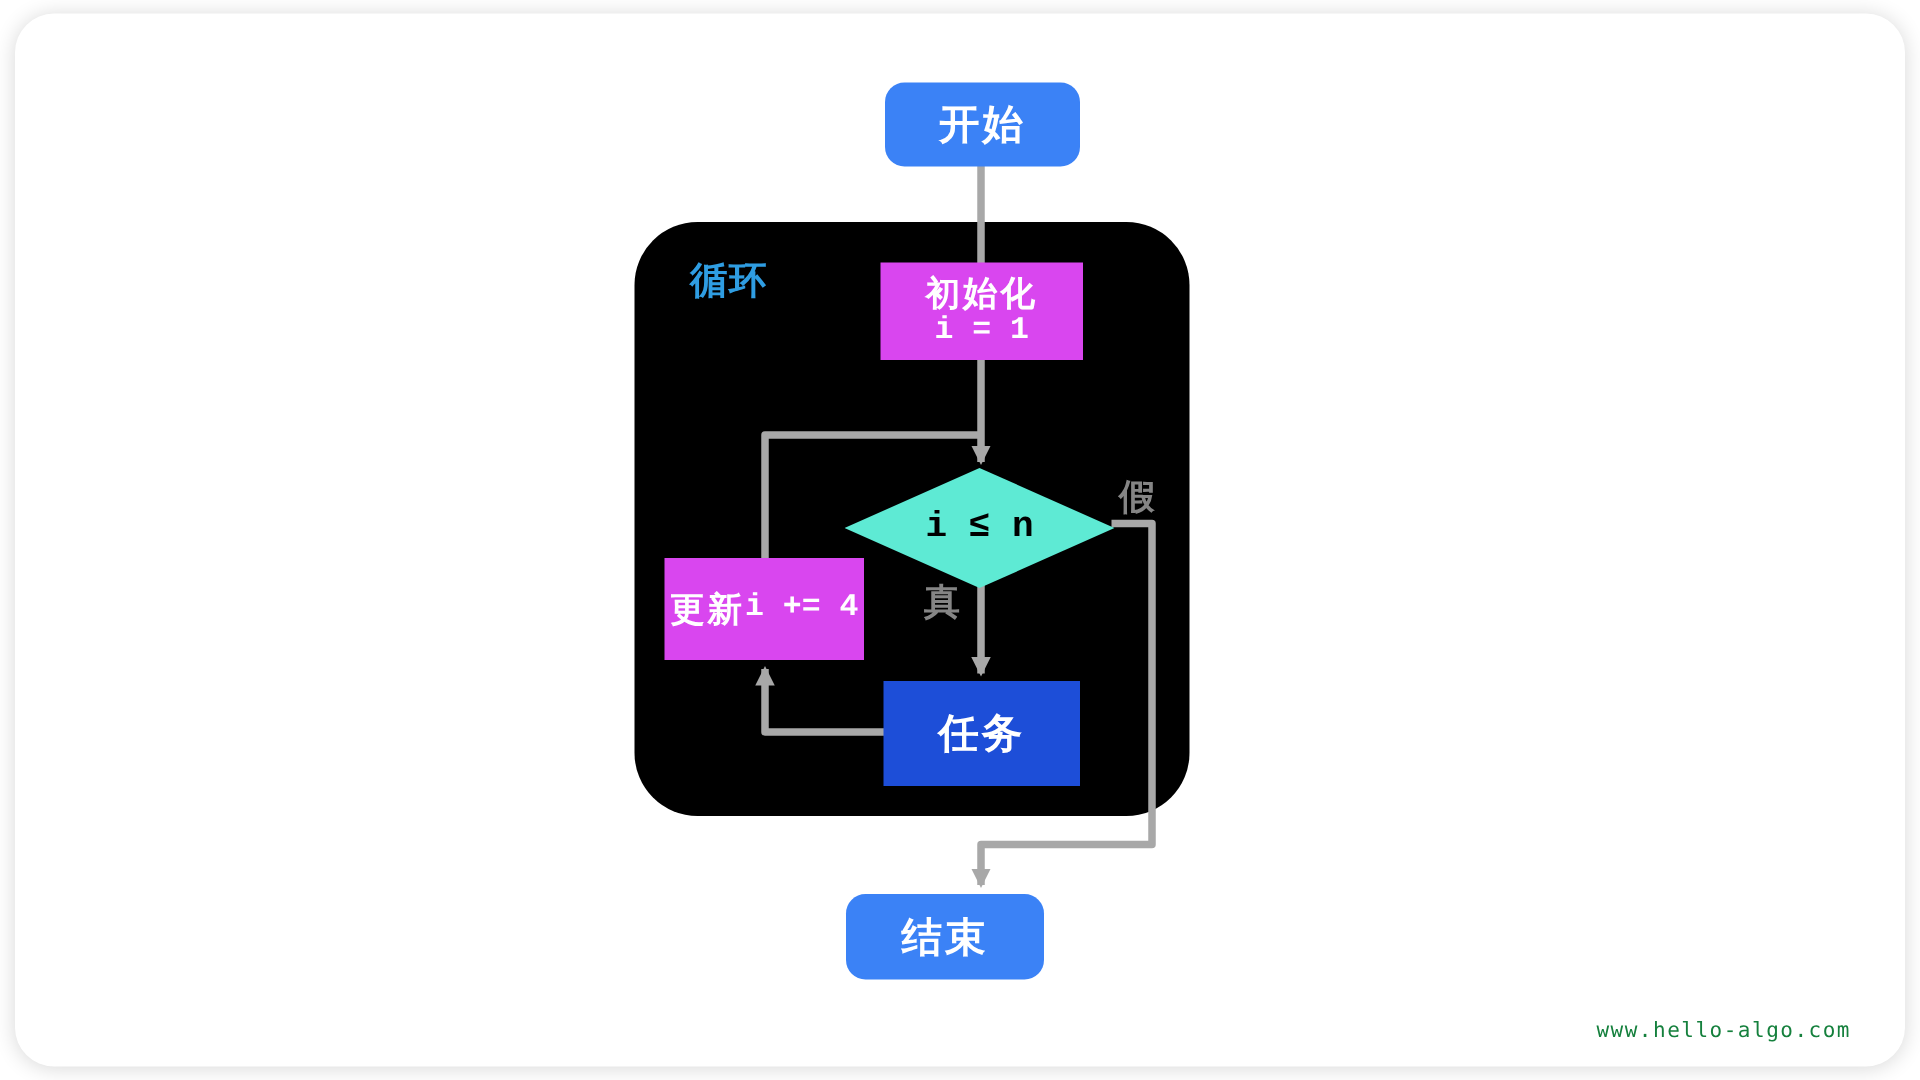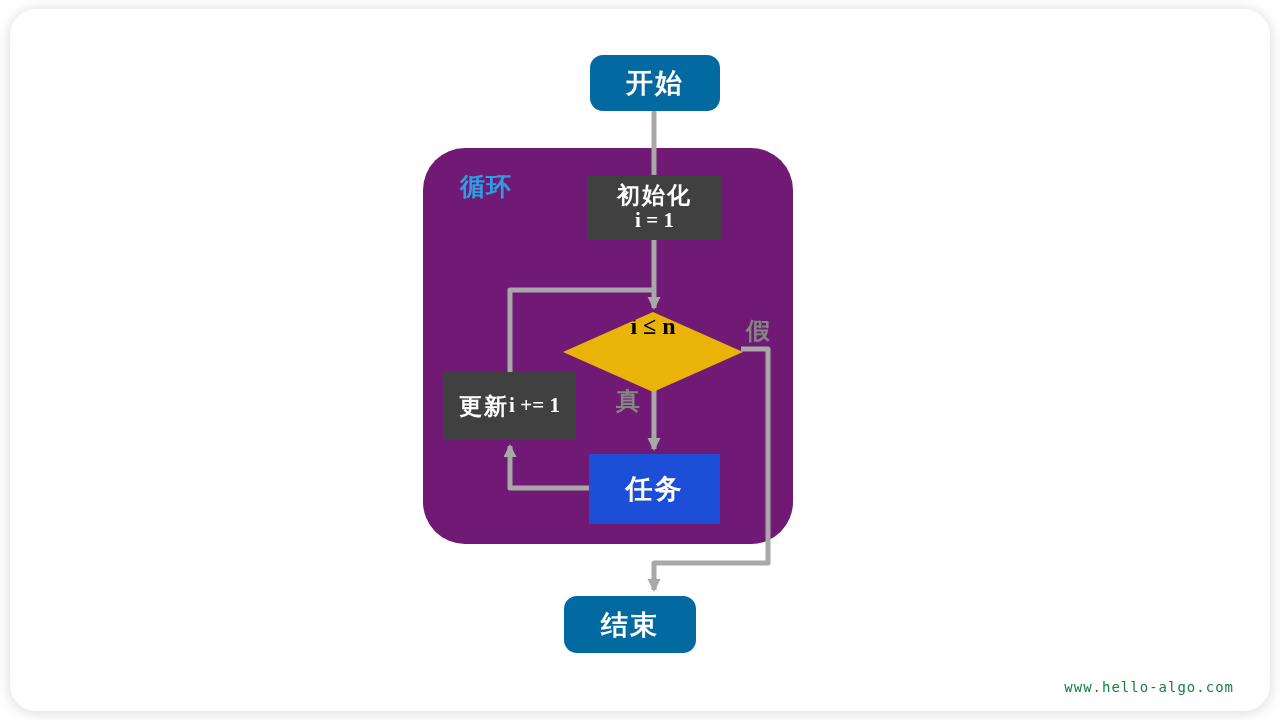--- a/index.html
+++ b/index.html
@@ -14,21 +14,21 @@
     width: 1260px; height: 702px;
     background: #ffffff;
     border-radius: 26px;
     box-shadow: 0 1px 14px rgba(0,0,0,0.16);
   }
 
   .loop-container {
     position: absolute;
     left: 413px; top: 139px;   
     width: 370px; height: 396px;
-    background: #701a75;
+    background: #000000;
     border-radius: 42px;
   }
   .loop-label {
     position: absolute;
     left: 37px; top: 22px;
     color: #2f9de2;
     font-size: 25px;
     font-weight: bold;
     letter-spacing: 1px;
   }
@@ -42,40 +42,41 @@
 
   .node {
     position: absolute;
     display: flex;
     align-items: center;
     justify-content: center;
     color: #ffffff;
     font-weight: bold;
     text-align: center;
   }
-  .terminal { background: #0369a1; border-radius: 13px; font-size: 27px; letter-spacing: 2px; }
-  .process  { background: #404040; }
+  .terminal { background: #3b82f6; border-radius: 13px; font-size: 27px; letter-spacing: 2px; }
+  .process  { background: #d946ef; }
   .green    { background: #1d4ed8; font-size: 27px; letter-spacing: 2px; }
 
   .node.start { left: 580px; top: 46px;  width: 130px; height: 56px; }
   .node.end   { left: 554px; top: 587px; width: 132px; height: 57px; }
   .node.init  { left: 577px; top: 166px; width: 135px; height: 65px; flex-direction: column; }
   .node.update{ left: 433px; top: 363px; width: 133px; height: 68px; }
   .node.task  { left: 579px; top: 445px; width: 131px; height: 70px; }
 
   .cn-line  { font-size: 23px; letter-spacing: 2px; line-height: 1.15; }
-  .code-line { font-family: Liberation Serif, serif; font-size: 21px; font-weight: bold; line-height: 1.2; }
+  .code-line { font-family: Liberation Mono, monospace; font-size: 21px; font-weight: bold; line-height: 1.2; }
 
   .diamond {
     position: absolute;
     left: 553px; top: 303px;
     width: 180px; height: 80px;
-    background: #eab308;
+    background: #5eead4;
     clip-path: polygon(50% 0, 100% 50%, 50% 100%, 0 50%);
     display: flex;
+    align-items: center;
     justify-content: center;
   }
   .diamond .code-line { font-size: 24px; }
 
   .edge-label {
     position: absolute;
     color: #858585;
     font-size: 24px;
     font-weight: bold;
   }
@@ -129,21 +130,21 @@
       <span class="cn-line">初始化</span>
       <span class="code-line">i = 1</span>
     </div>
 
     <div class="diamond">
       <span class="code-line">i ≤ n</span>
     </div>
 
     <div class="node process update">
       <span class="cn-line">更新</span>
-      <span class="code-line">i += 1</span>
+      <span class="code-line">i += 4</span>
     </div>
 
     <div class="node green task">
       <span>任务</span>
     </div>
 
     <div class="node terminal end">
       <span>结束</span>
     </div>
 

